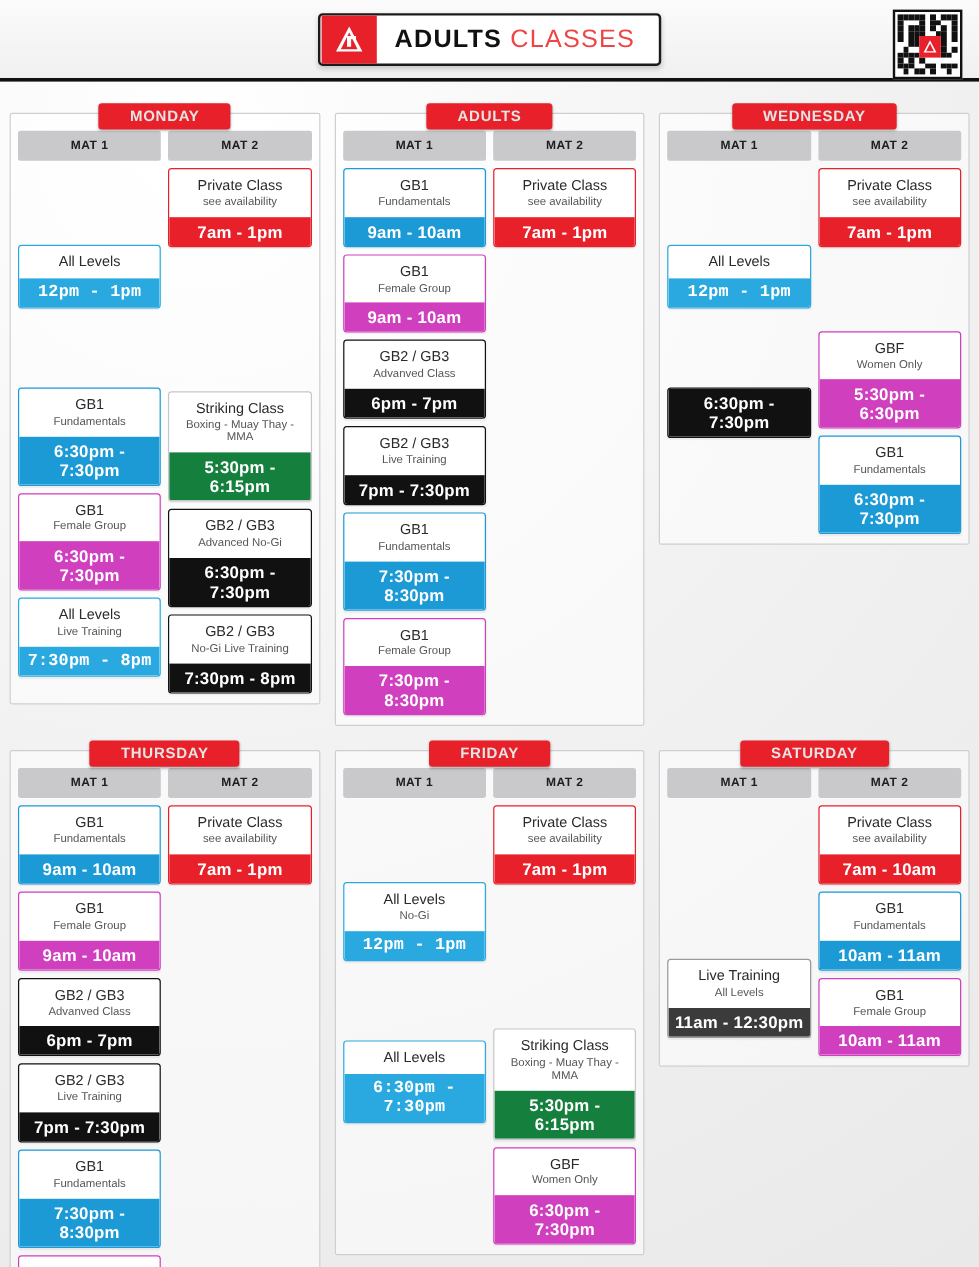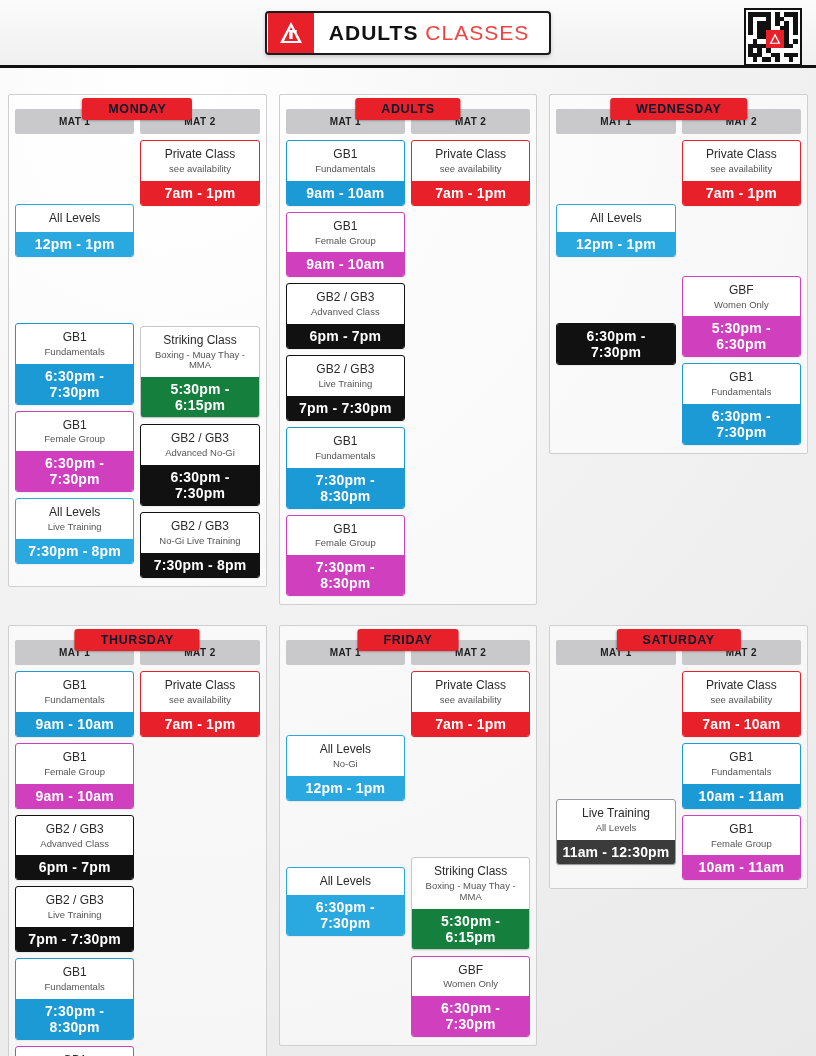--- a/index.html
+++ b/index.html
@@ -70,23 +70,23 @@
     grid-template-columns: repeat(3, 1fr);
     gap: 8px 12px;
     padding: 14px 8px 6px 8px;
   }
   .day {
     position: relative;
     padding-top: 12px;
   }
   .day-head {
     position: absolute;
-    top: 16px; left: 50%; transform: translateX(-50%);
+    top: 4px; left: 50%; transform: translateX(-50%);
     background: #e8202a;
-    color: #0f172a;
+    color: #e5e5e5;
     font-weight: 700;
     font-size: 12.5px;
     letter-spacing: .6px;
     padding: 4px 26px;
     border-radius: 3px;
     z-index: 3;
     white-space: nowrap;
     box-shadow: 0 1px 2px rgba(0,0,0,.25);
   }
   .day-body {
@@ -129,21 +129,21 @@
     text-align: center;
     font-size: 14px;
     font-weight: 700;
     color: #fff;
     padding: 4px 2px;
     letter-spacing: .2px;
   }
   
   .c-blue   .time { background: #1b9ad6; }
   .c-blue         { border-color: #1b9ad6; }
-  .c-lblue  .time { background: #2aa9e0; }
+  .c-lblue  .time { background: #2aa9e0; font-family: Liberation Mono, monospace; }
   .c-lblue        { border-color: #2aa9e0; }
   .c-magenta .time{ background: #cf3fbe; }
   .c-magenta      { border-color: #cf3fbe; }
   .c-red .time    { background: #e8202a; }
   .c-red          { border-color: #e8202a; }
   .c-black .time  { background: #111; }
   .c-black        { border-color: #111; }
   .c-grey .time   { background: #3b3b3b; }
   .c-grey         { border-color: #9a9a9e; }
   .c-white .time  { background: #15803d; }

